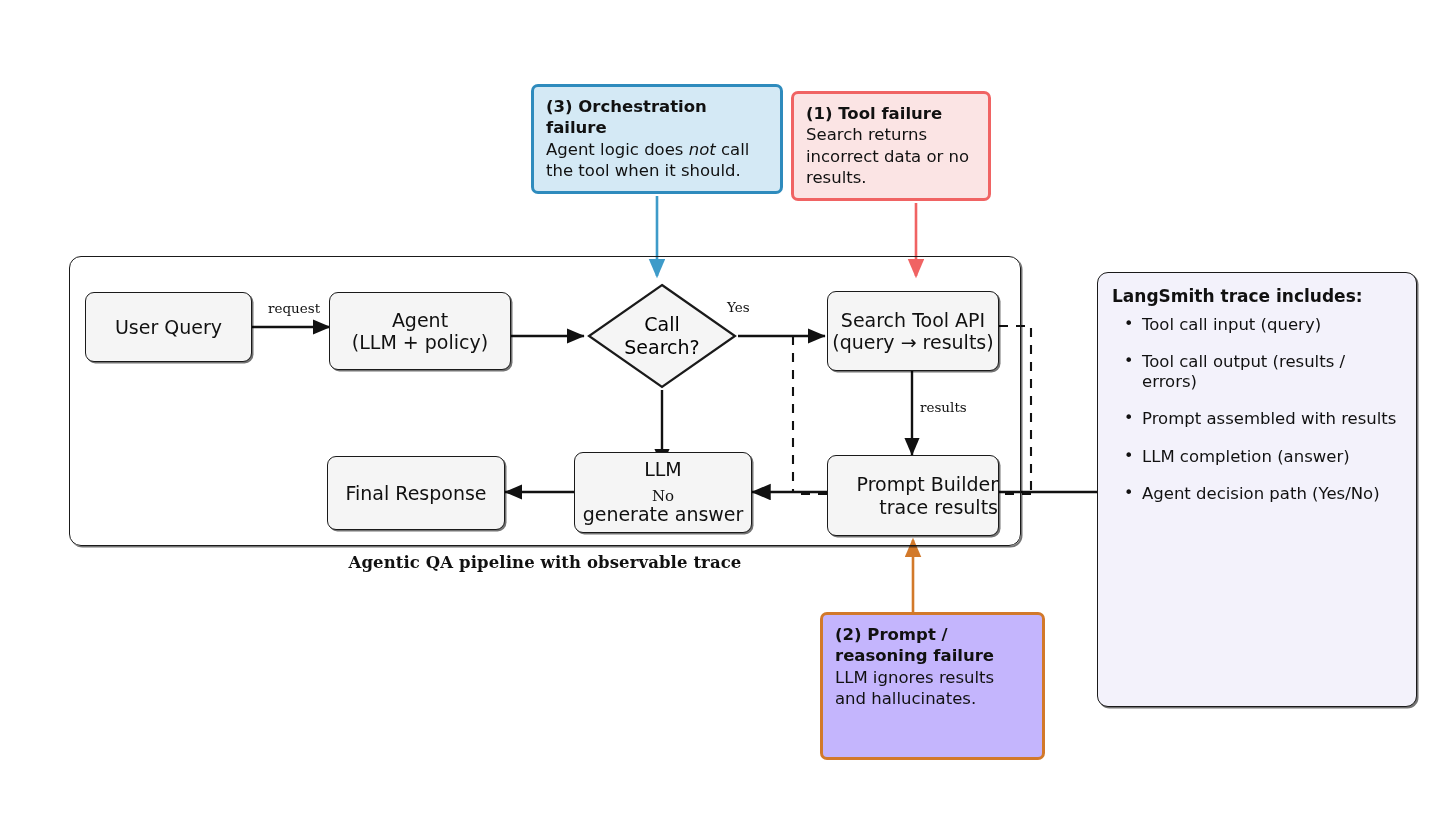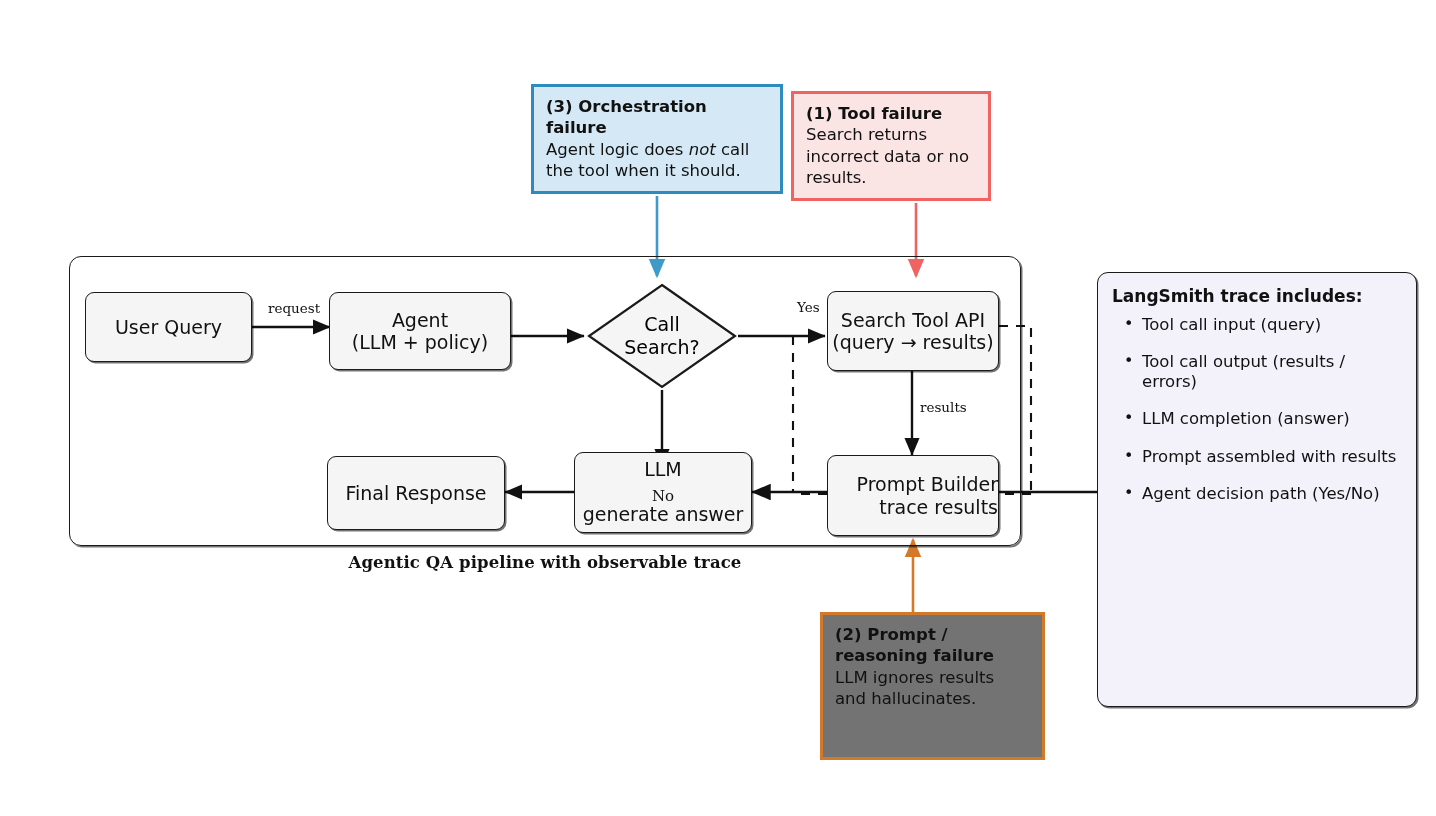--- a/index.html
+++ b/index.html
@@ -104,21 +104,21 @@
     font-family: "DejaVu Serif", serif;
     font-size: 13.5px;
     color: #111;
     white-space: nowrap;
   }
 
   
   .callout {
     position: absolute;
     box-sizing: border-box;
-    border-radius: 0;
+    border-radius: 7px;
     padding: 9px 12px 10px 12px;
     font-family: "DejaVu Sans", sans-serif;
     font-size: 16.5px;
     line-height: 1.30;
     color: #111;
   }
   .callout b { font-weight: 700; }
   .callout i { font-style: italic; }
 
   #callout-orchestration {
@@ -126,21 +126,21 @@
     background: #d4e9f5;
     border: 3px solid #2e8bbd;
   }
   #callout-tool {
     left: 791px;  top: 91px;  width: 200px; height: 110px;
     background: #fbe4e4;
     border: 3px solid #f06363;
   }
   #callout-prompt {
     left: 820px;  top: 612px; width: 225px; height: 148px;
-    background: #737373;
+    background: #c4b5fd;
     border: 3px solid #d2792a;
   }
 
   
   #langsmith-panel {
     position: absolute;
     left: 1097px;
     top: 272px;
     width: 320px;
     height: 435px;
@@ -284,21 +284,21 @@
       <div class="llm-no">No</div>
       <div class="llm-sub">generate answer</div>
     </div>
   </div>
 
   <div class="node" id="node-final-response" style="left:327px; top:456px; width:178px; height:74px;">
     <div class="l1">Final Response</div>
   </div>
 
   <div class="edge-label" style="left:268px; top:300px;">request</div>
-  <div class="edge-label" style="left:797px; top:299px;">Yes</div>
+  <div class="edge-label" style="left:727px; top:299px;">Yes</div>
   <div class="edge-label" style="left:920px; top:399px;">results</div>
 
   <div id="pipeline-caption">Agentic QA pipeline with observable trace</div>
 
   <div class="callout" id="callout-orchestration">
     <b>(3) Orchestration failure</b><br>
     <span>Agent logic does </span><i>not</i><span> call the tool when it should.</span>
   </div>
 
   <div class="callout" id="callout-tool">
@@ -309,19 +309,19 @@
   <div class="callout" id="callout-prompt">
     <b>(2) Prompt / reasoning failure</b><br>
     <span>LLM ignores results and hallucinates.</span>
   </div>
 
   <div id="langsmith-panel">
     <div id="langsmith-title">LangSmith trace includes:</div>
     <ul id="langsmith-list">
       <li>Tool call input (query)</li>
       <li>Tool call output (results / errors)</li>
+      <li>Prompt assembled with results</li>
       <li>LLM completion (answer)</li>
-      <li>Prompt assembled with results</li>
       <li>Agent decision path (Yes/No)</li>
     </ul>
   </div>
 
 </div>
 
 </body></html>

